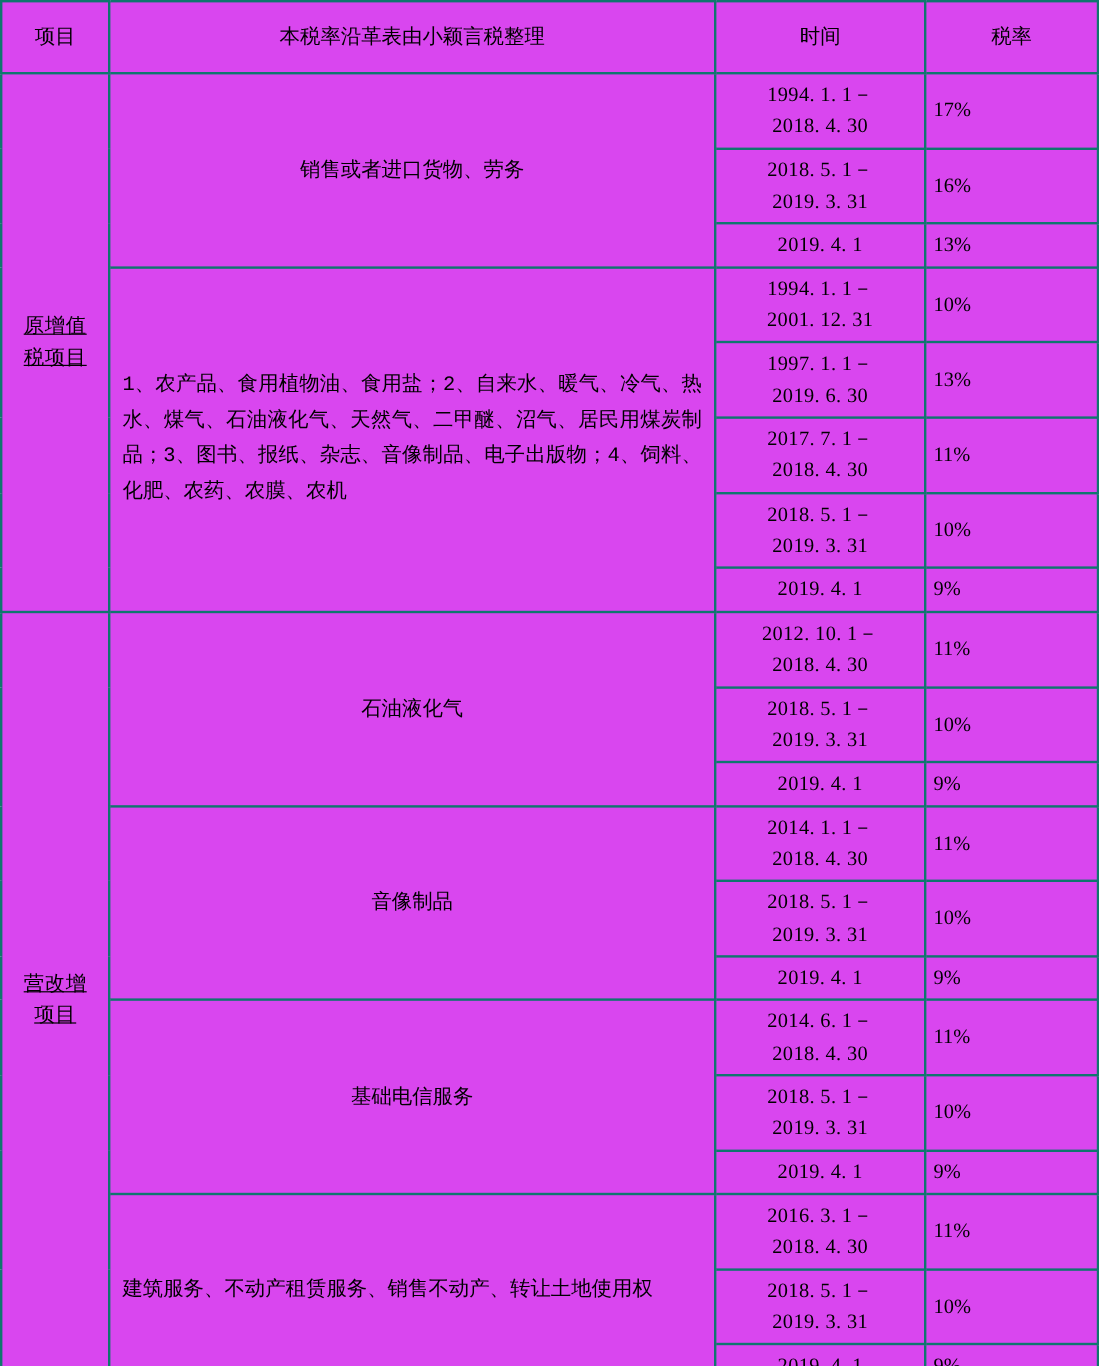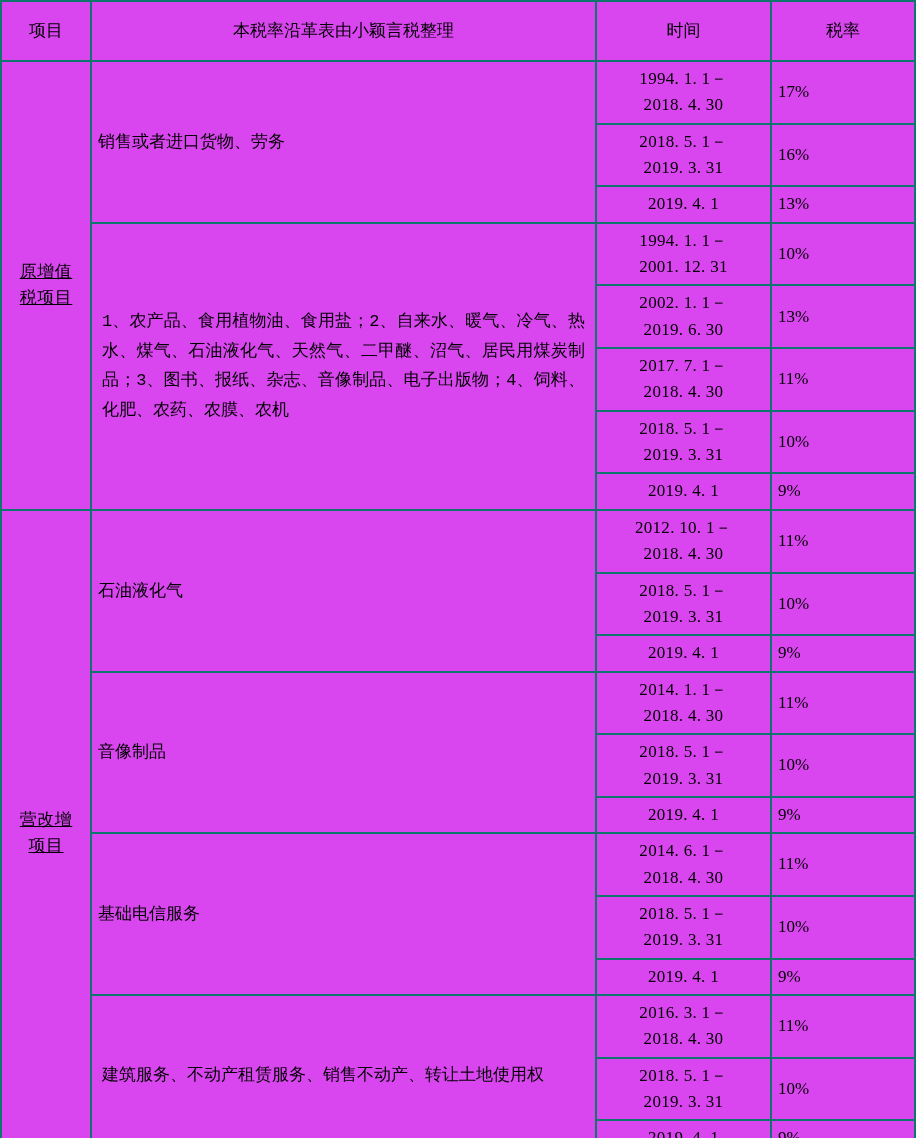--- a/index.html
+++ b/index.html
@@ -43,20 +43,21 @@
     font-size: 17.5px;
     height: 50px;
   }
   .cat-cell {
     text-align: center;
     font-size: 17.5px;
     letter-spacing: 0.5px;
     text-decoration: underline;
   }
   .item-cell {
+    text-align: center;
     font-size: 17.5px;
   }
   .item-cell.justify {
     text-align: justify;
     text-align-last: left;
     line-height: 1.75;
     padding: 6px 10px;
     font-family: Liberation Mono, monospace;
   }
   .time-cell {
@@ -128,21 +129,21 @@
       <tr>
         <td class="item-cell justify" rowspan="5">1、农产品、食用植物油、食用盐；2、自来水、暖气、冷气、热水、煤气、石油液化气、天然气、二甲醚、沼气、居民用煤炭制品；3、图书、报纸、杂志、音像制品、电子出版物；4、饲料、化肥、农药、农膜、农机</td>
         <td class="time-cell">
           <span class="l1">1994. 1. 1－</span>
           <span class="l2">2001. 12. 31</span>
         </td>
         <td class="rate-cell">10%</td>
       </tr>
       <tr>
         <td class="time-cell">
-          <span class="l1">2002. 1. 1－</span>
+          <span class="l1">1997. 1. 1－</span>
           <span class="l2">2019. 6. 30</span>
         </td>
         <td class="rate-cell">13%</td>
       </tr>
       <tr>
         <td class="time-cell">
           <span class="l1">2017. 7. 1－</span>
           <span class="l2">2018. 4. 30</span>
         </td>
         <td class="rate-cell">11%</td>

